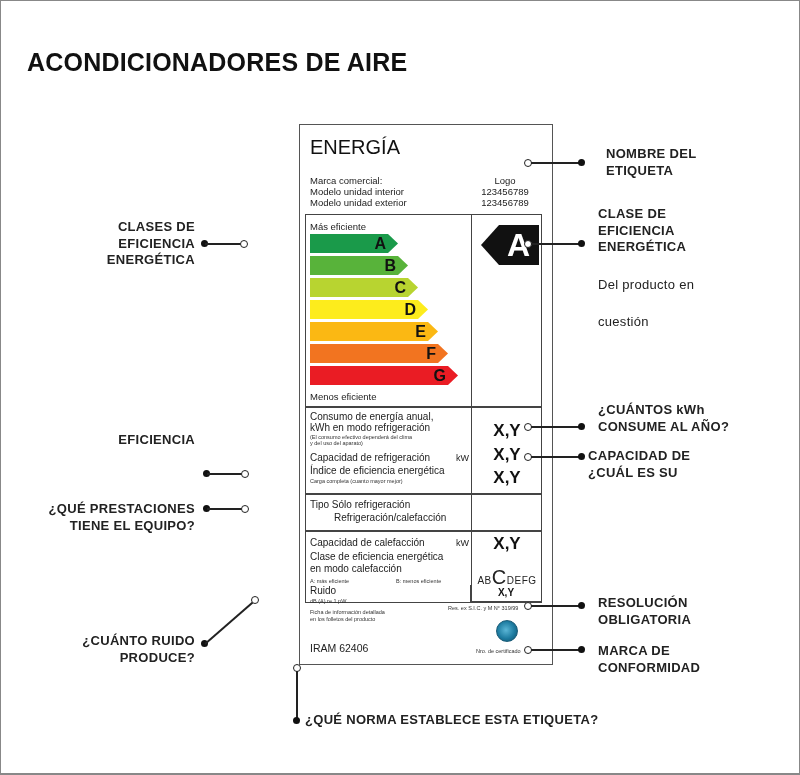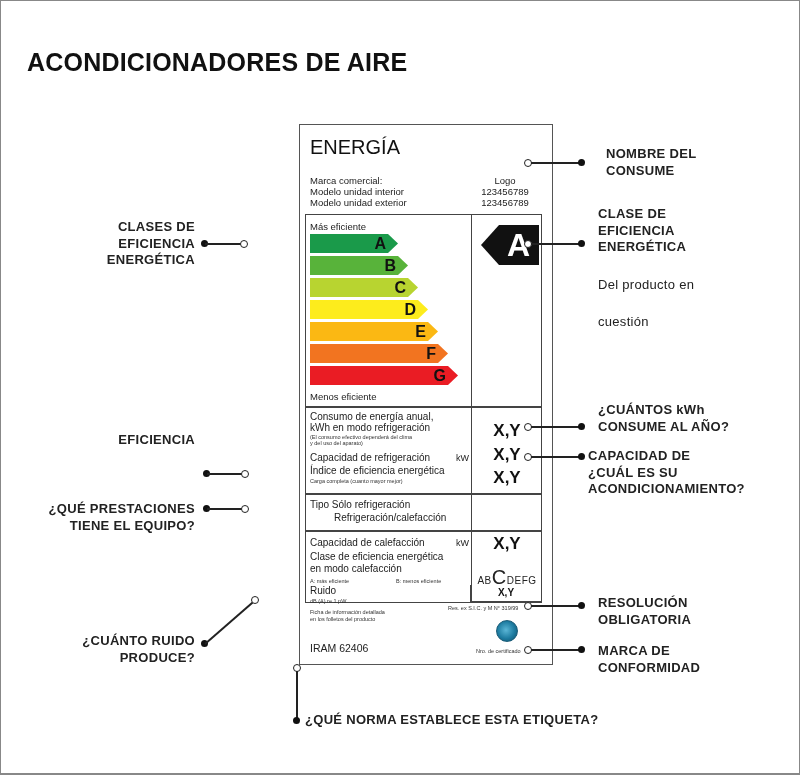--- a/index.html
+++ b/index.html
@@ -167,21 +167,21 @@
 <div class="dot-o" style="left:293px;top:664px;"></div>
 <div style="position:absolute;left:296px;top:671px;width:2px;height:50px;background:#222;"></div>
 <div class="dot-f" style="left:293px;top:717px;"></div>
 <div class="callout" style="left:305px;top:712px;">¿QUÉ NORMA ESTABLECE ESTA ETIQUETA?</div>
 
 <div class="dot-o" style="left:524px;top:159px;"></div>
 <div class="conn" style="left:531px;top:162px;width:50px;"></div>
 <div class="dot-f" style="left:578px;top:159px;"></div>
 <div class="callout" style="left:598px;top:146px;margin-left:8px;">
   <div>NOMBRE DEL</div>
-  <div>CONSUME</div>
+  <div>ETIQUETA</div>
 </div>
 
 <div class="dot-o" style="left:524px;top:240px;"></div>
 <div class="conn" style="left:531px;top:243px;width:50px;"></div>
 <div class="dot-f" style="left:578px;top:240px;"></div>
 <div class="callout" style="left:598px;top:206px;">
   <div>CLASE DE</div>
   <div>EFICIENCIA</div>
   <div>ENERGÉTICA</div>
   <div class="sub">Del producto en</div>
@@ -195,21 +195,20 @@
   <div>¿CUÁNTOS kWh</div>
   <div>CONSUME AL AÑO?</div>
 </div>
 
 <div class="dot-o" style="left:524px;top:453px;"></div>
 <div class="conn" style="left:531px;top:456px;width:50px;"></div>
 <div class="dot-f" style="left:578px;top:453px;"></div>
 <div class="callout" style="left:588px;top:448px;">
   <div>CAPACIDAD DE</div>
   <div>¿CUÁL ES SU</div>
-  <div>ACONDICIONAMIENTO?</div>
 </div>
 
 <div class="dot-o" style="left:524px;top:602px;"></div>
 <div class="conn" style="left:531px;top:605px;width:50px;"></div>
 <div class="dot-f" style="left:578px;top:602px;"></div>
 <div class="callout" style="left:598px;top:595px;">
   <div>RESOLUCIÓN</div>
   <div>OBLIGATORIA</div>
 </div>
 

